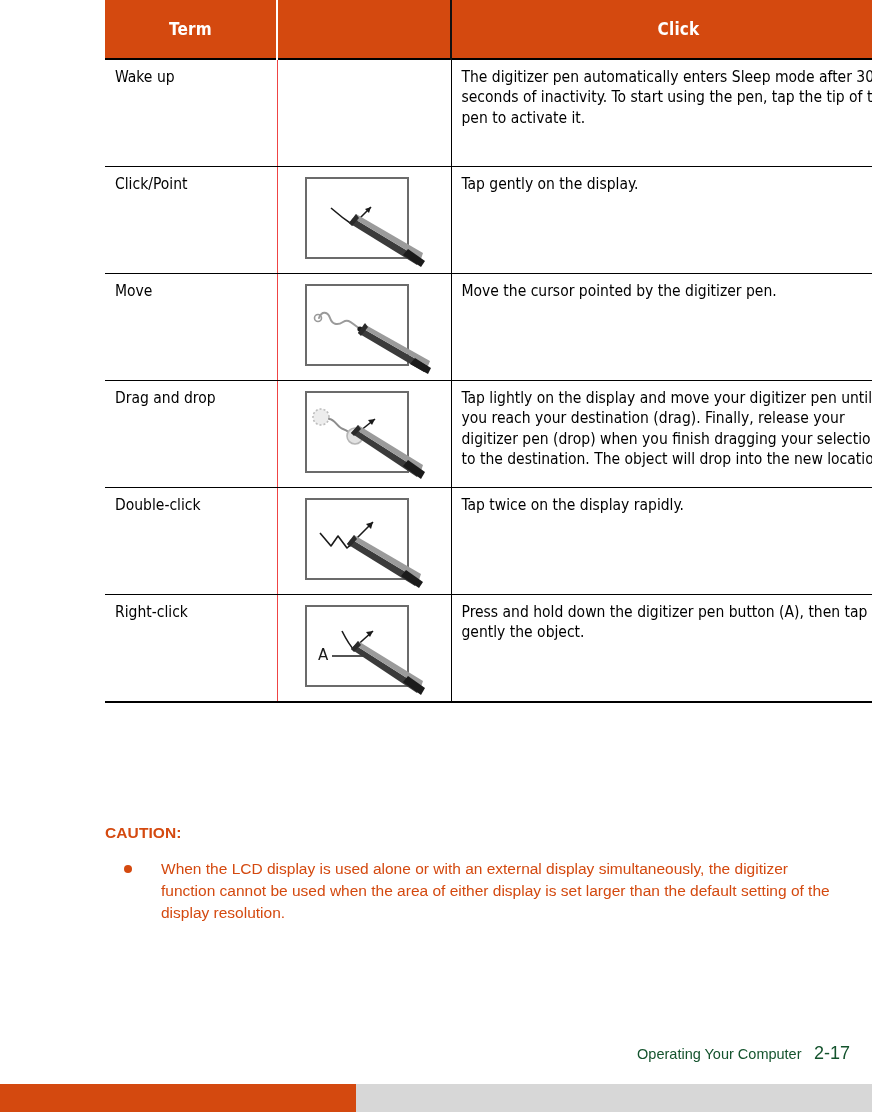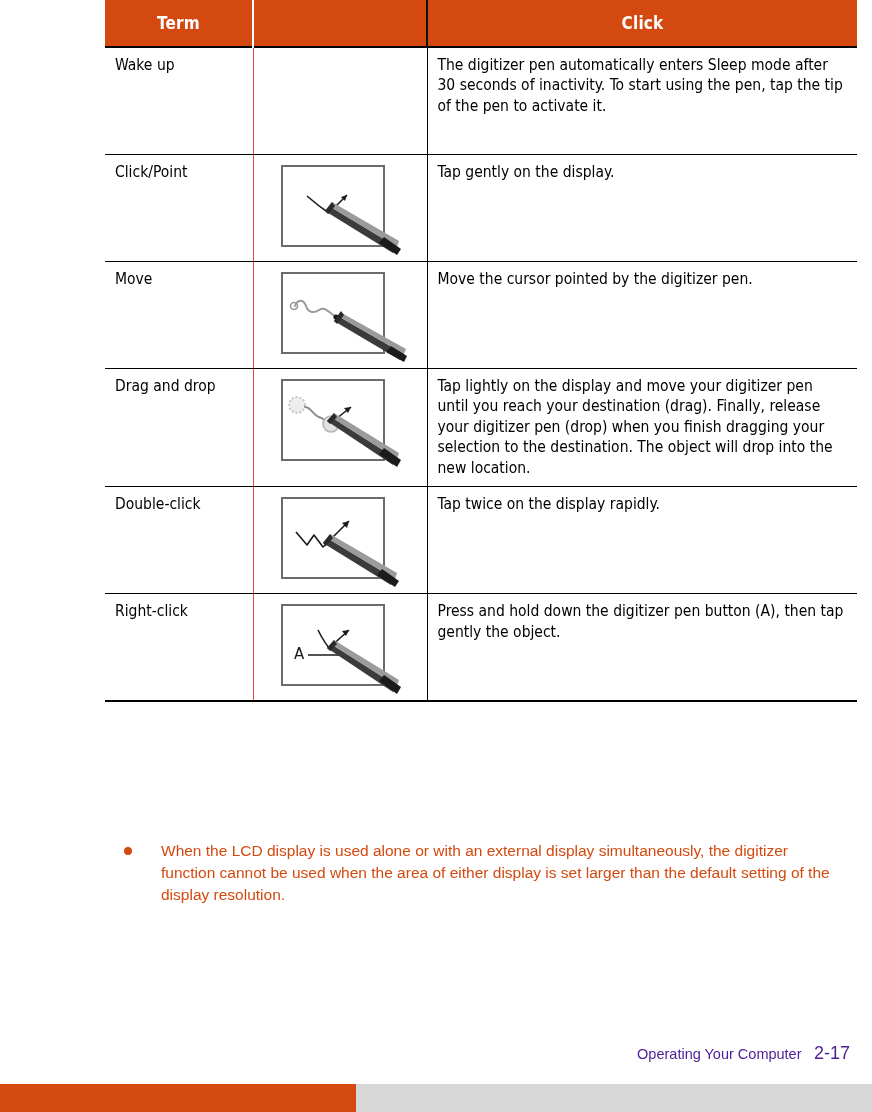--- a/index.html
+++ b/index.html
@@ -33,21 +33,21 @@
     table-layout: fixed;
   }
   .gesture-table thead th {
     background: #d4490f;
     color: #ffffff;
     font-family: "DejaVu Sans Condensed", "DejaVu Sans", sans-serif;
     font-size: 17px;
     font-weight: bold;
     letter-spacing: .2px;
     height: 34px;
-    padding: 0;
+    padding: 12px;
     text-align: center;
     vertical-align: middle;
     border: none;
   }
   .gesture-table thead th.th-term {
     border-right: 2px solid #ffffff;
   }
   .gesture-table thead th.th-mid {
     border-right: 2px solid #111111;
   }
@@ -119,21 +119,21 @@
     background: #d4490f;
   }
 
   
   .footer-line {
     position: absolute;
     right: 22px;
     bottom: 48px;
     text-align: right;
     font-family: "Liberation Sans", sans-serif;
-    color: #4c1d95;
+    color: #14532d;
     white-space: nowrap;
   }
   .footer-chapter {
     font-size: 14.5px;
   }
   .footer-page {
     font-size: 18px;
     margin-left: 8px;
   }
 
@@ -312,20 +312,21 @@
         </td>
         <td class="col-action">
           <span>Press and hold down the digitizer pen button (A), then tap gently the object.</span>
         </td>
       </tr>
 
     </tbody>
   </table>
 
   <div class="caution">
+    <p class="caution-title">CAUTION:</p>
     <ul class="caution-list">
       <li>
         <span class="caution-bullet"></span>
         <span>When the LCD display is used alone or with an external display simultaneously, the digitizer function cannot be used when the area of either display is set larger than the default setting of the display resolution.</span>
       </li>
     </ul>
   </div>
 
   <div class="footer-line">
     <span class="footer-chapter">Operating Your Computer</span>

